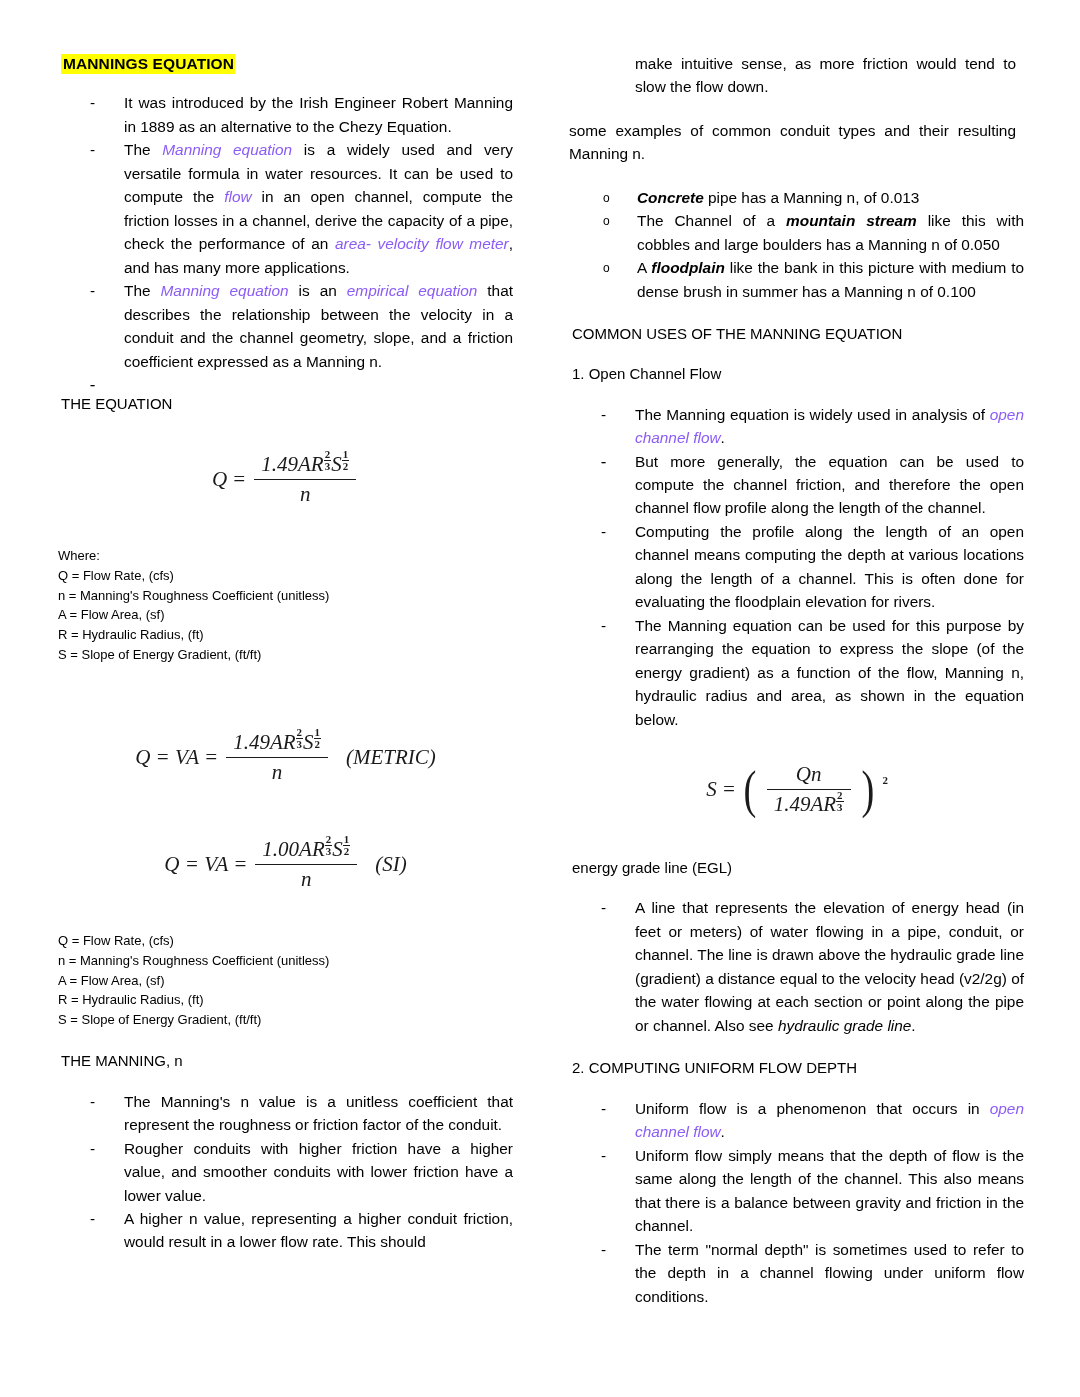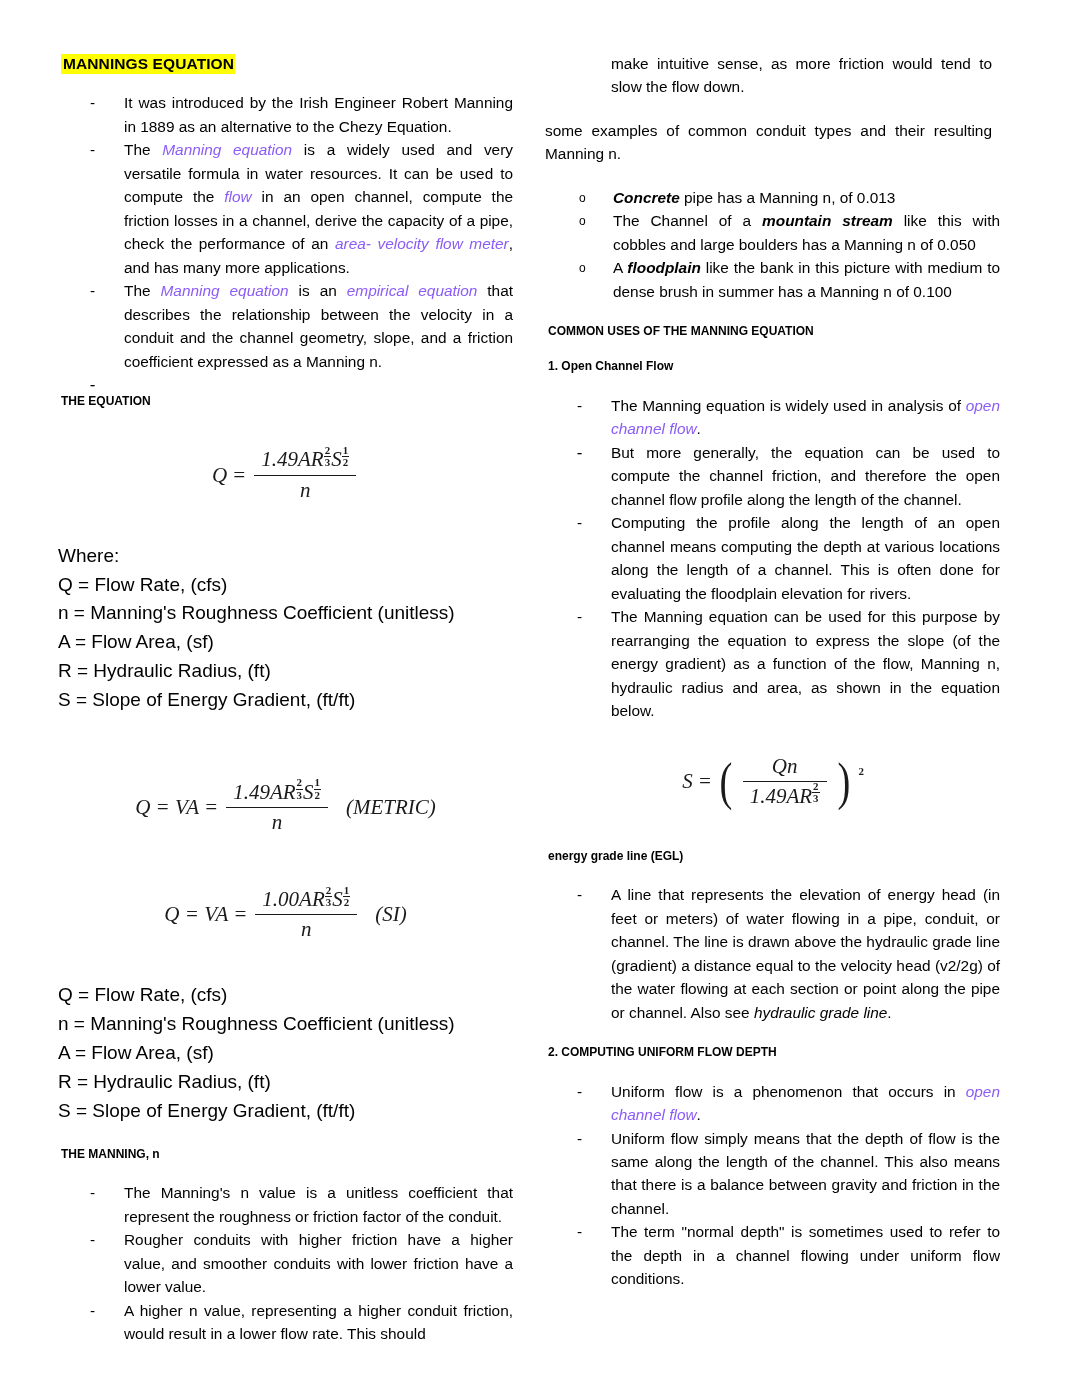--- a/index.html
+++ b/index.html
@@ -18,41 +18,41 @@
   .page {
     position: absolute;
     left: 0; top: 0;
     width: 1080px;
     height: 1397px;
     box-sizing: border-box;
     padding: 52px 58px 40px 58px;
   }
   .cols {
     display: flex;
-    gap: 32px;
+    gap: 56px;
     align-items: flex-start;
   }
   .col {
     width: 455px;
     flex: 0 0 455px;
   }
   
   .hl-title {
     font-size: 15.5px;
     font-weight: bold;
     letter-spacing: .1px;
     background: #FFFF00;
     display: inline;
     padding: 1px 1px 2px 2px;
     line-height: 1.5;
   }
   .title-wrap { margin: 0 0 16px 3px; }
   .sec-head {
-    font-size: 12px;
-    font-weight: bold;
+    font-size: 15px;
+    font-weight: normal;
     margin: 0 0 6px 3px;
     line-height: 1.45;
   }
   
   .para {
     font-size: 15.4px;
     line-height: 1.52;
     text-align: justify;
     margin: 0 8px 8px 0;
   }
@@ -84,21 +84,21 @@
   }
   ul.blist.circ > li { padding-left: 68px; }
   
   .accent { color: #8b5cf6; font-style: italic; }
   .ital { font-style: italic; }
   .bi { font-weight: bold; font-style: italic; }
   .b { font-weight: normal; }
   
   .defs { margin: 0 0 0 0; }
   .defs .dline {
-    font-size: 19px;
+    font-size: 13px;
     line-height: 1.52;
   }
   
   .mathbox {
     text-align: center;
     font-family: "Liberation Serif", serif;
     font-style: italic;
     font-size: 21px;
     color: #1b1b1b;
   }

